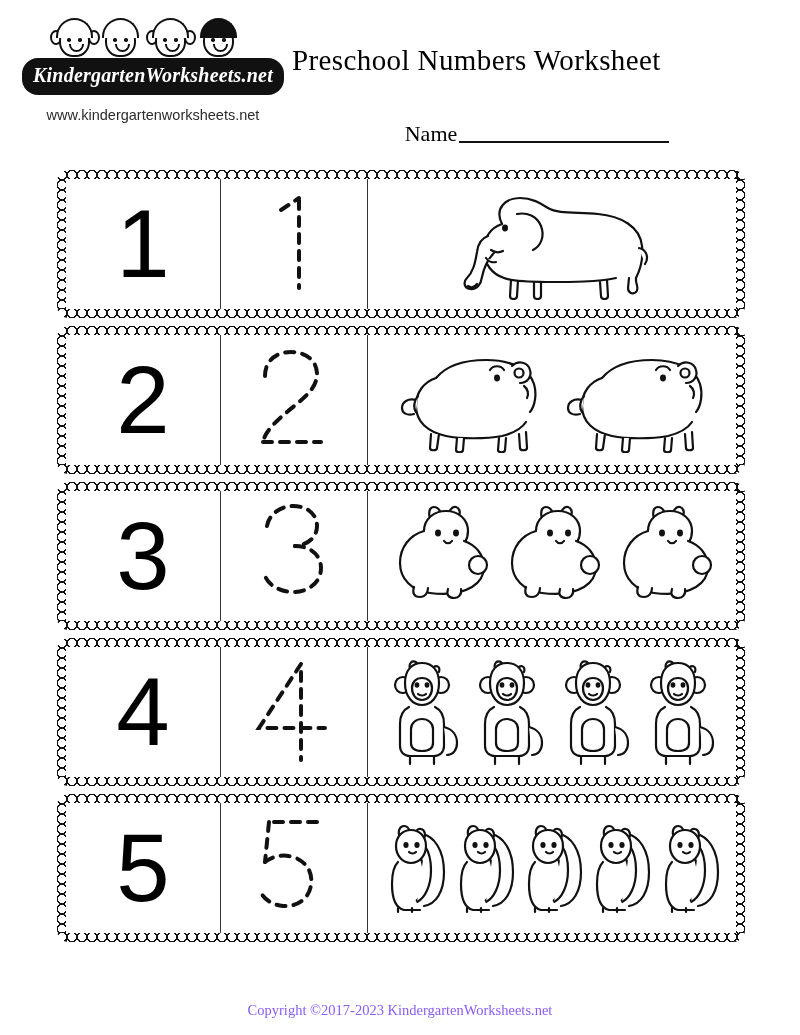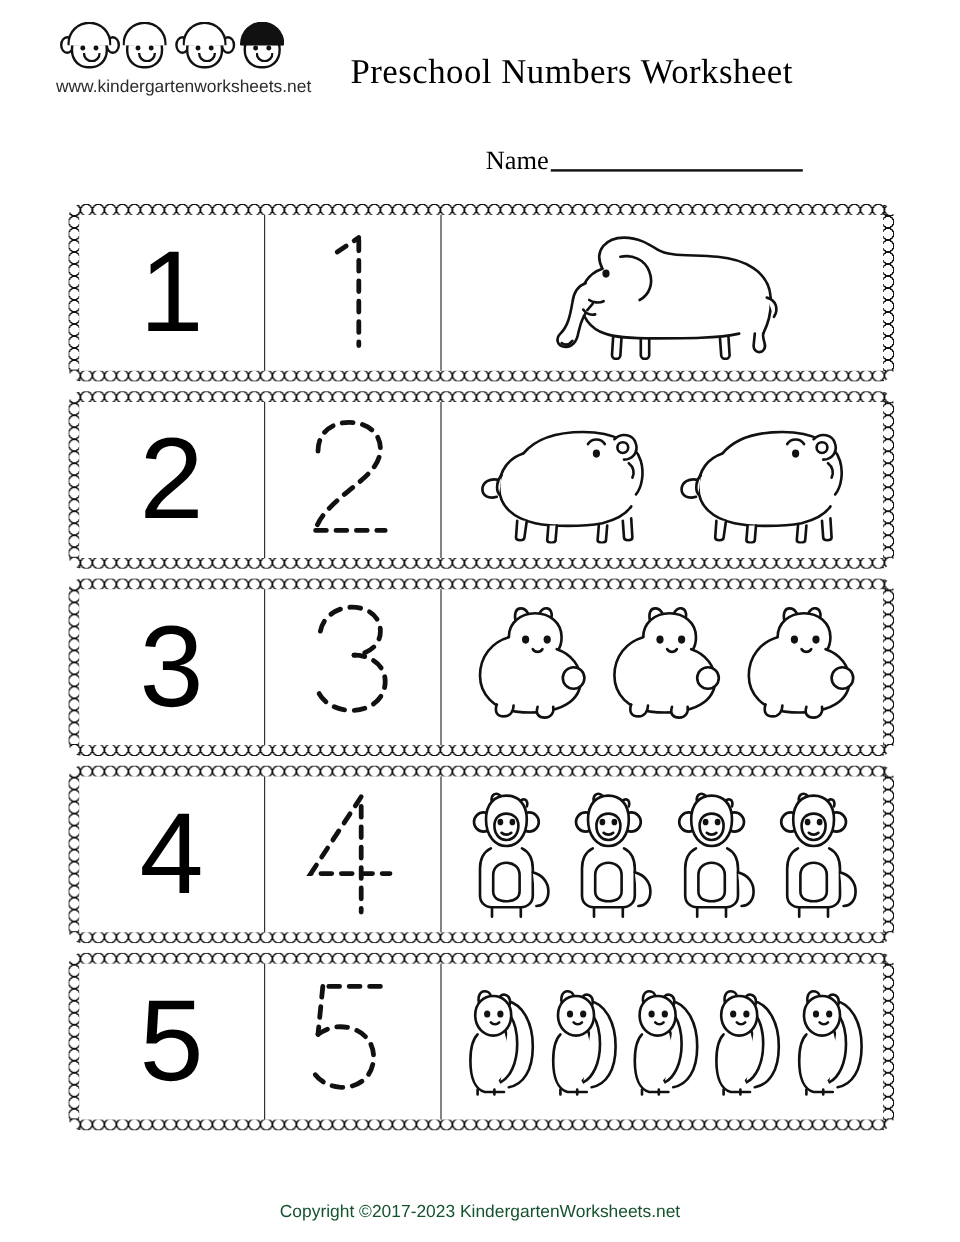--- a/index.html
+++ b/index.html
@@ -109,21 +109,21 @@
     border-radius: 16px;
     padding: 6px 10px 8px 10px;
     text-align: center;
     font-family: "Liberation Serif", serif;
     font-weight: bold;
     font-size: 20px;
     letter-spacing: 0.2px;
     font-style: italic;
   }
   .logo-url {
-    margin-top: 1px;
+    margin-top: 12px;
     text-align: center;
     font-size: 14.5px;
     color: #2b2b2b;
     font-family: "Liberation Sans", sans-serif;
   }
 
   .title {
     position: absolute;
     left: 292px;
     top: 44px;
@@ -218,23 +218,23 @@
   }
   .cell-pics svg { display: block; }
 
   
   .footer {
     position: absolute;
     left: 0;
     right: 0;
     bottom: 14px;
     text-align: center;
-    font-family: Liberation Sans, sans-serif;
+    font-family: Liberation Serif, serif;
     font-size: 14.5px;
-    color: #14532d;
+    color: #8b5cf6;
     line-height: 1.45;
   }
 </style>
 </head>
 <body>
 
 <div class="header">
 
   <div class="logo-block">
     <div class="logo-kids">
@@ -264,20 +264,21 @@
           <div class="smile"></div>
       </div>
       <div class="kid kid4 dark">
         <div class="head"></div>
           <div class="hair"></div>
         <div class="eye l"></div>
           <div class="eye r"></div>
           <div class="smile"></div>
       </div>
     </div>
+    <div class="logo-banner">KindergartenWorksheets.net</div>
     <div class="logo-url">www.kindergartenworksheets.net</div>
   </div>
 
   <div class="title">Preschool Numbers Worksheet</div>
 
   <div class="name-line">
     <span>Name</span><span class="blank"></span>
   </div>
 </div>
 

